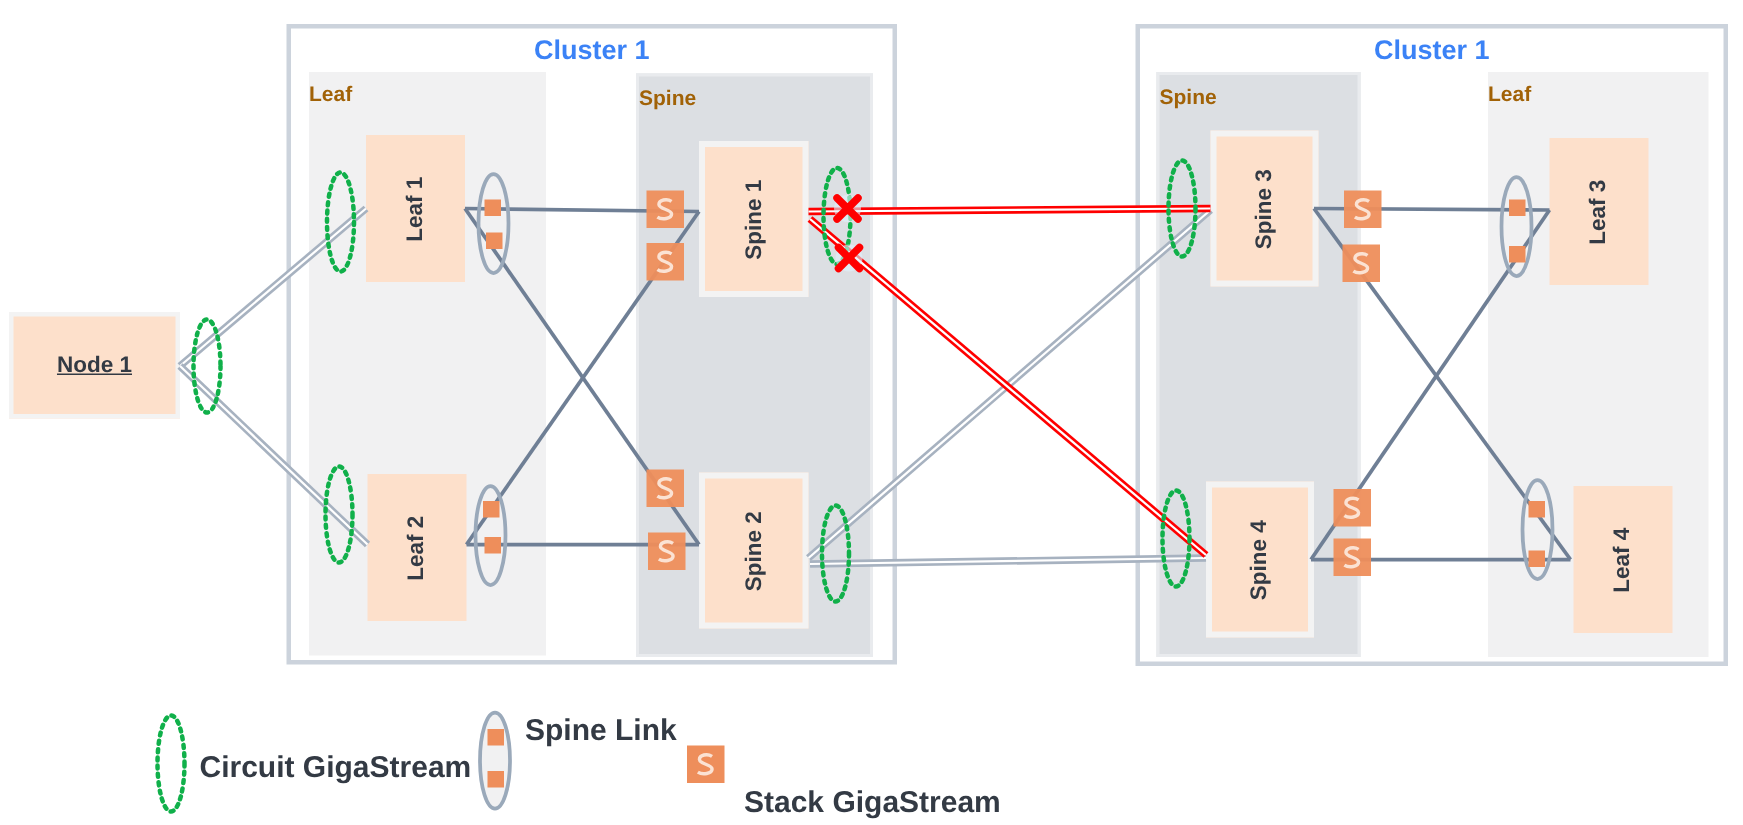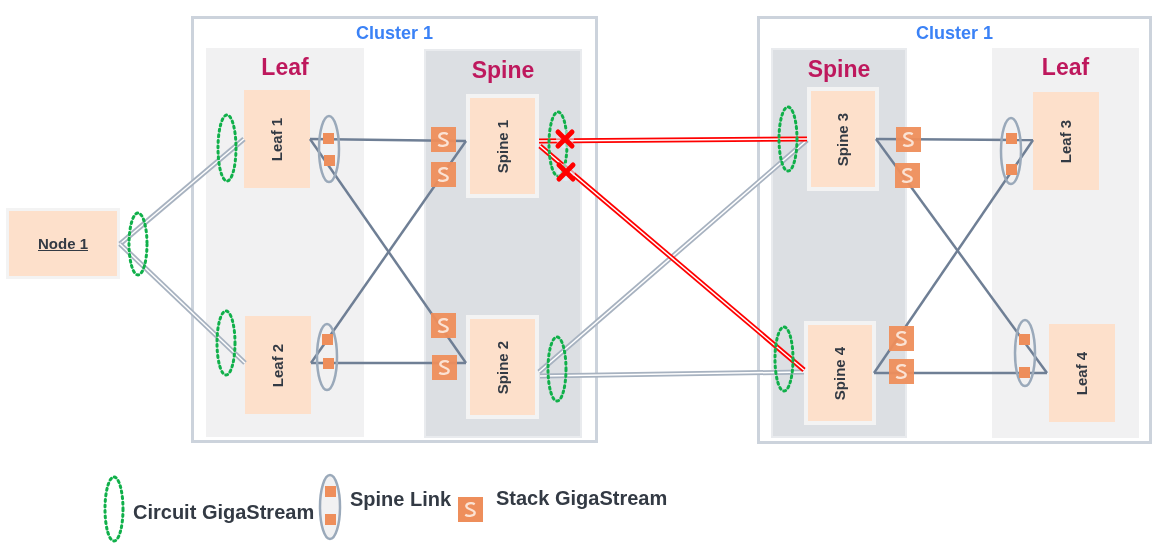--- a/index.html
+++ b/index.html
@@ -2,21 +2,21 @@
 <html><head>
 <meta charset="utf-8">
 <style>
   html, body { margin:0; padding:0; background:#ffffff; }
   body { width:1162px; height:550px; position:relative; overflow:hidden; font-family:"Liberation Sans", sans-serif; color:#333a44; }
   .cluster { position:absolute; border:3px solid #ccd3dc; box-sizing:border-box; background:#fff; }
   .cluster-title { position:absolute; left:0; right:0; top:4px; text-align:center; font-weight:bold; font-size:18px; color:#3b82f6; }
   .panel { position:absolute; box-sizing:border-box; }
   .panel.leaf { background:#f1f1f2; }
   .panel.spine { background:#dcdfe3; border:2px solid #e9ebee; }
-  .panel-title { position:absolute; left:0; right:0; top:6px; text-align:center; font-weight:bold; font-size:23px; color:#be185d; }
+  .panel-title { position:absolute; left:0; right:0; top:6px; font-weight:bold; font-size:14px; color:#a16207; }
   .device { position:absolute; background:#fde0cb; box-sizing:border-box; display:flex; align-items:center; justify-content:center; }
   .device.framed { border:4px solid #f3f3f3; }
   .device .lbl { font-weight:bold; font-size:15px; color:#333a44; white-space:nowrap; transform:rotate(-90deg); }
   .device .lbl.h { transform:none;text-decoration:underline; }
   svg.links { position:absolute; left:0; top:0; width:1162px; height:550px; pointer-events:none; }
   .legend-text { position:absolute; font-weight:bold; font-size:20px; color:#333a44; }
 </style>
 </head>
 <body>
 
@@ -188,14 +188,14 @@
     <rect x="325" y="486" width="11" height="11" fill="#ee8e5b"></rect>
     <rect x="325" y="514" width="11" height="11" fill="#ee8e5b"></rect>
   </g>
   <g>
     <rect x="458" y="497" width="25" height="25" fill="#ee8e5b"></rect>
     <use href="#sglyph" x="460" y="499" width="21" height="21"></use>
   </g>
 </svg>
 
 <div class="legend-text" style="left:133px; top:501px;">Circuit GigaStream</div>
-<div class="legend-text" style="left:350px; top:488px;">Spine Link</div>
-<div class="legend-text" style="left:496px; top:487px;">Stack GigaStream</div>
+<div class="legend-text" style="left:350px; top:476px;">Spine Link</div>
+<div class="legend-text" style="left:496px; top:524px;">Stack GigaStream</div>
 
 </body></html>

